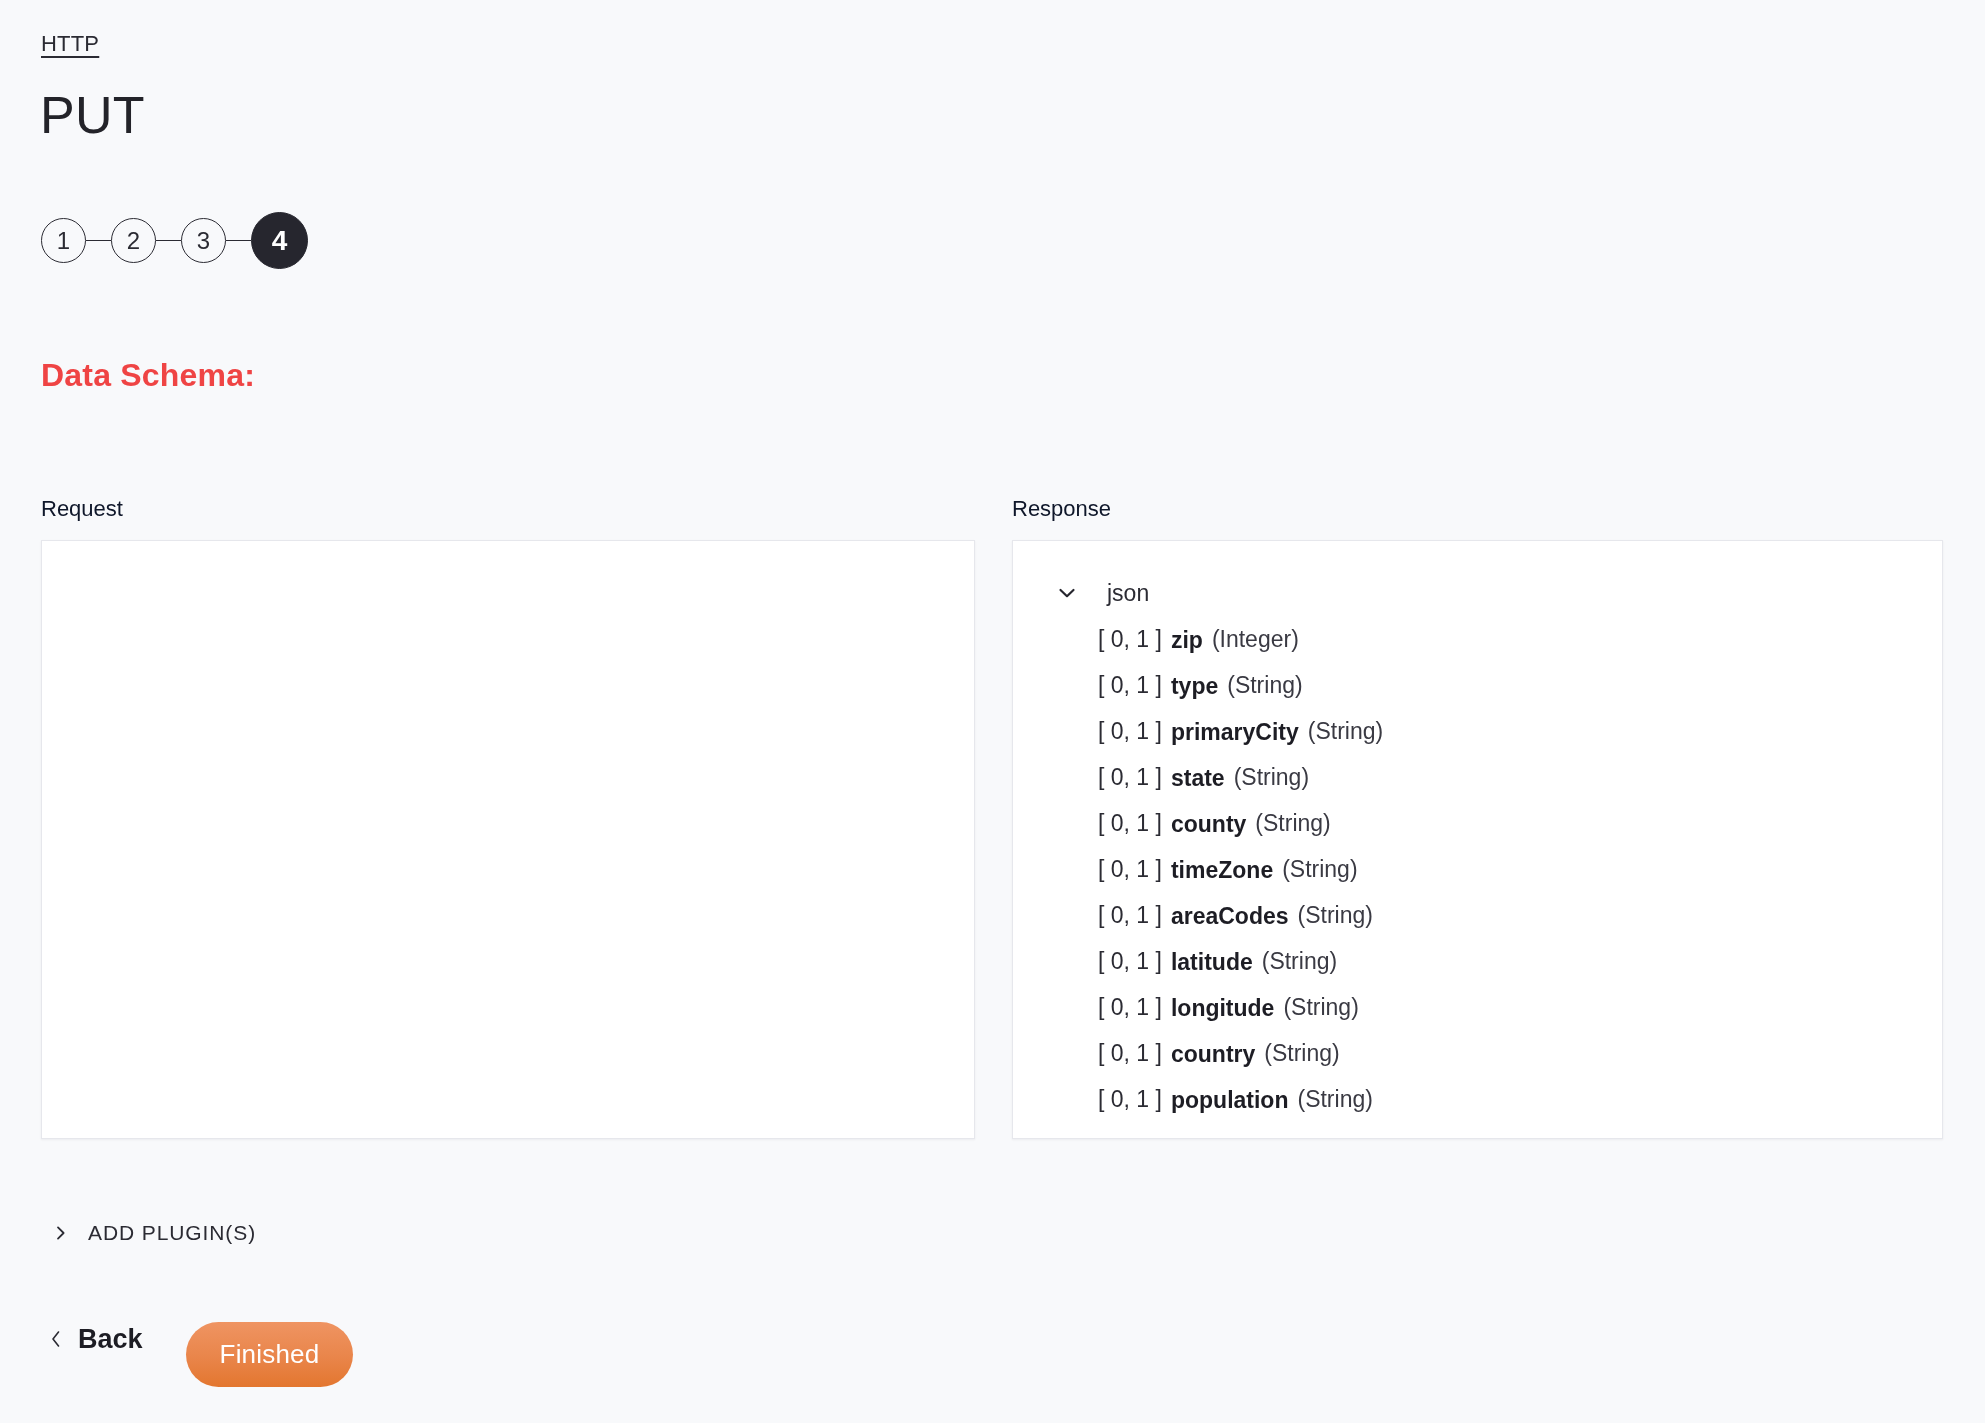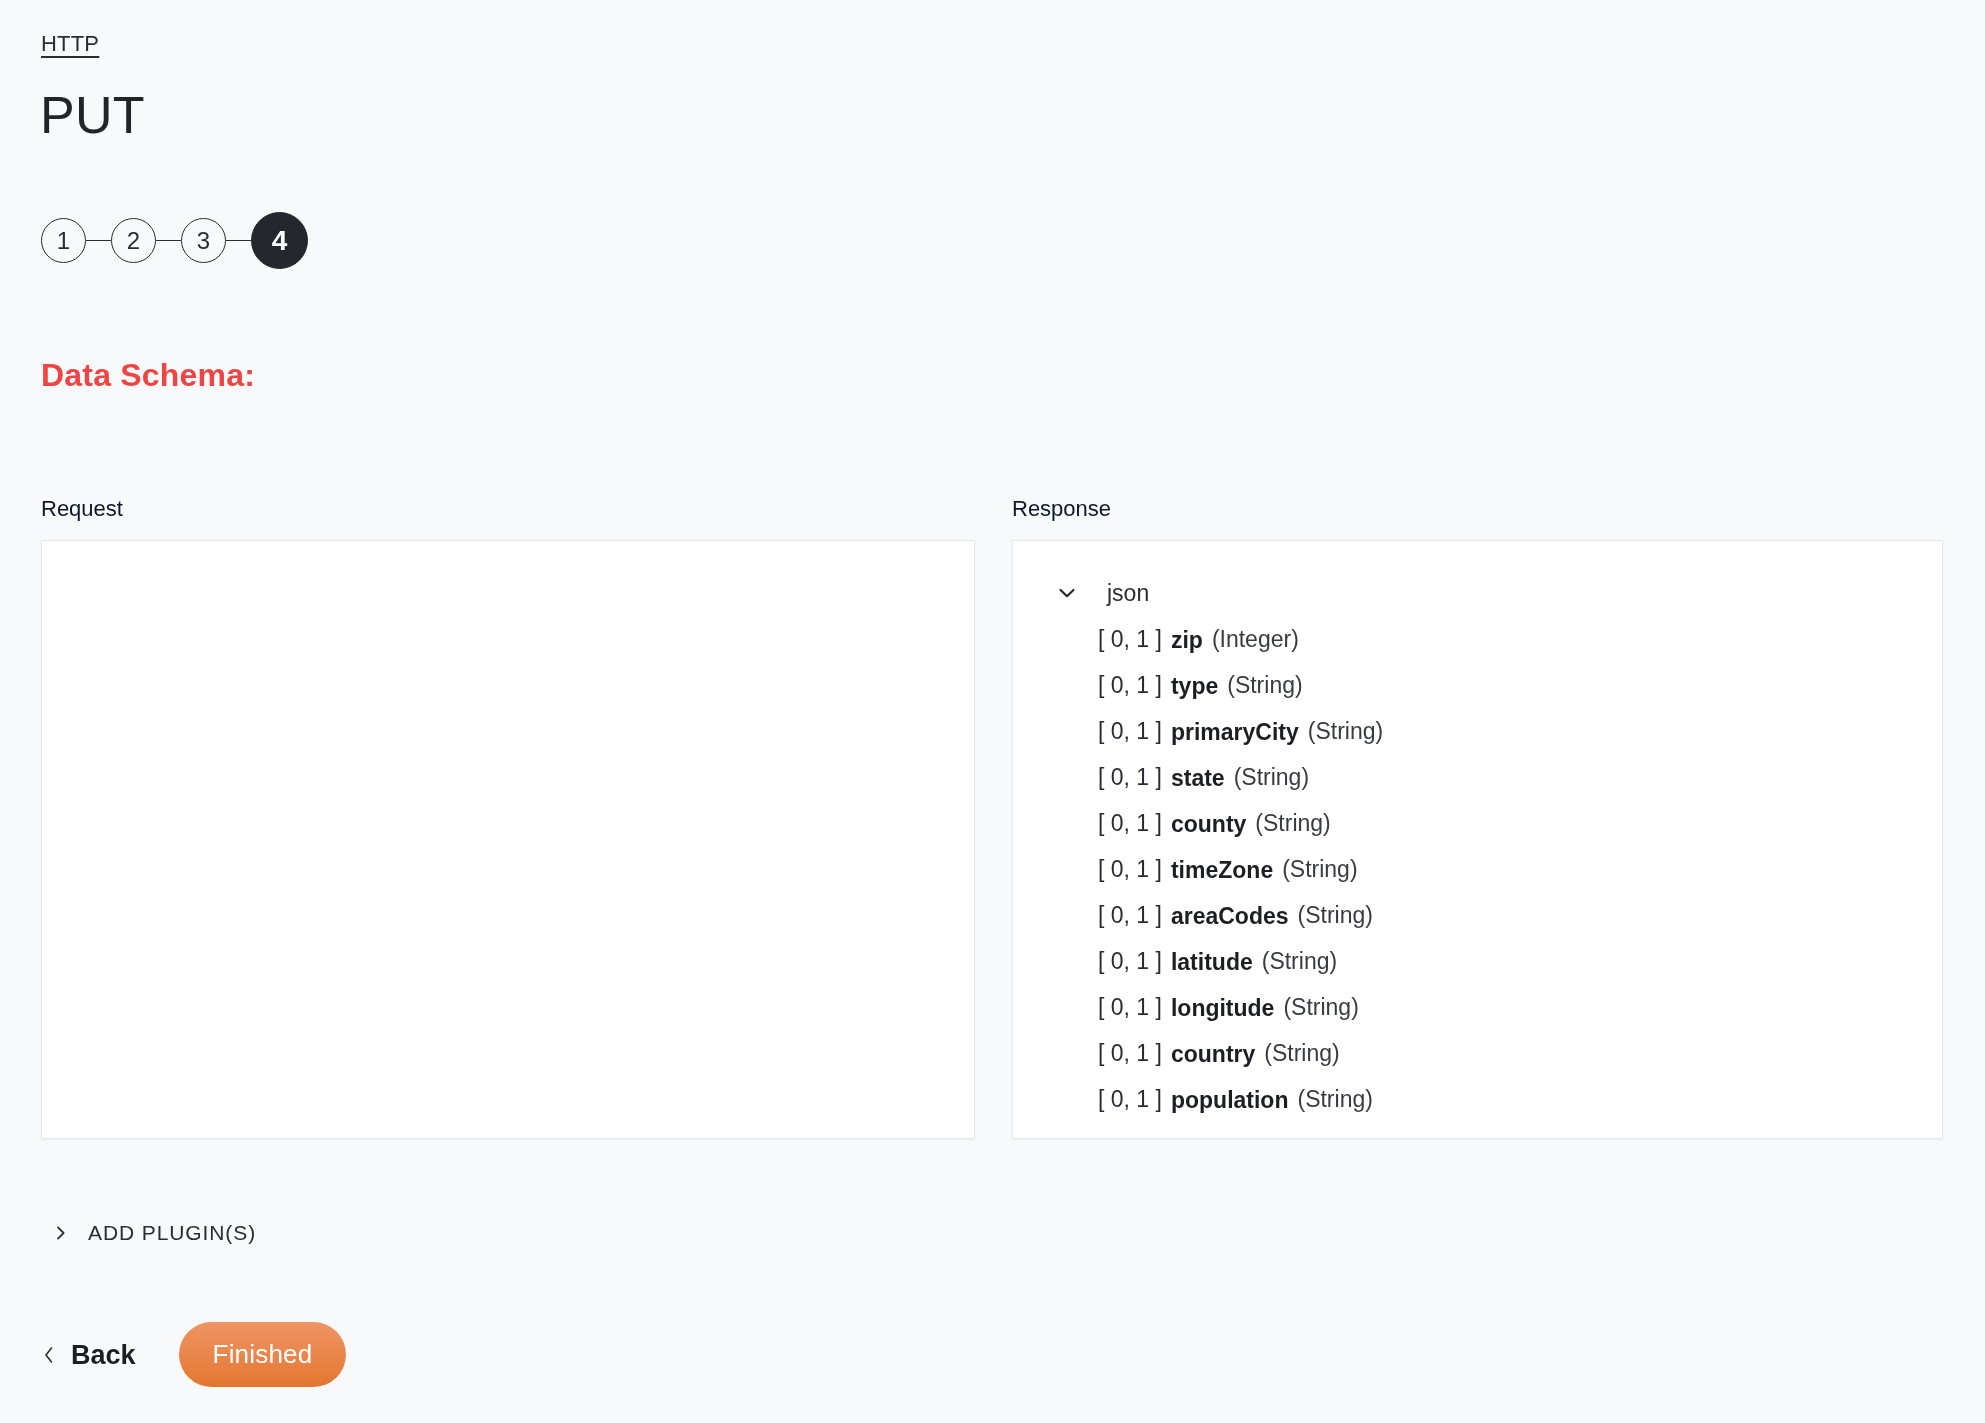--- a/index.html
+++ b/index.html
@@ -188,24 +188,24 @@
   .add-plugins-label {
     font-size: 21px;
     line-height: 26px;
     letter-spacing: 0.9px;
     color: #2b2b33;
   }
 
   
   .footer-actions {
     position: absolute;
-    left: 41px;
+    left: 48px;
     top: 1322px;
     display: flex;
-    align-items: center;
+    align-items: flex-start;
   }
   .back-button {
     display: flex;
     align-items: center;
     cursor: pointer;
     margin-right: 43px;
   }
   .chevron-left {
     width: 16px;
     height: 20px;

